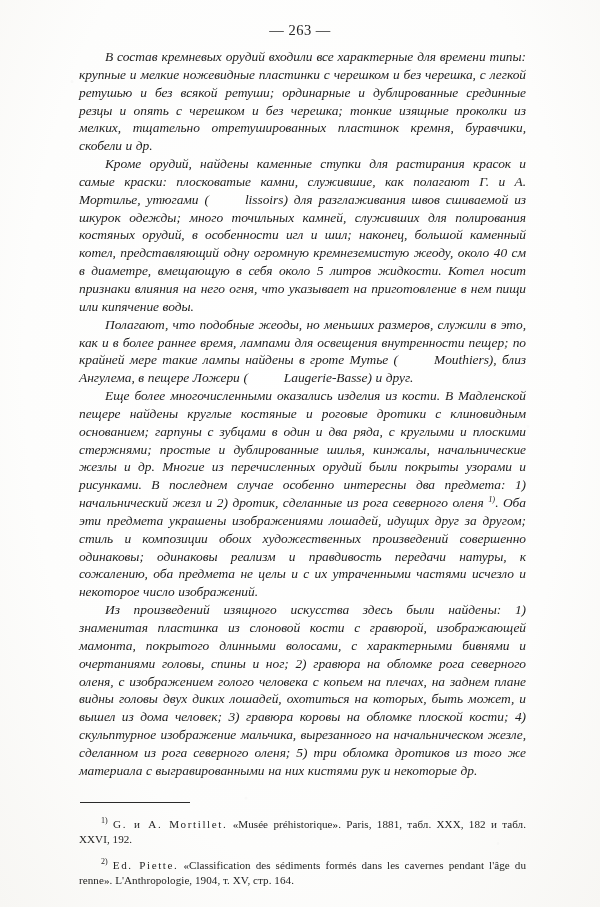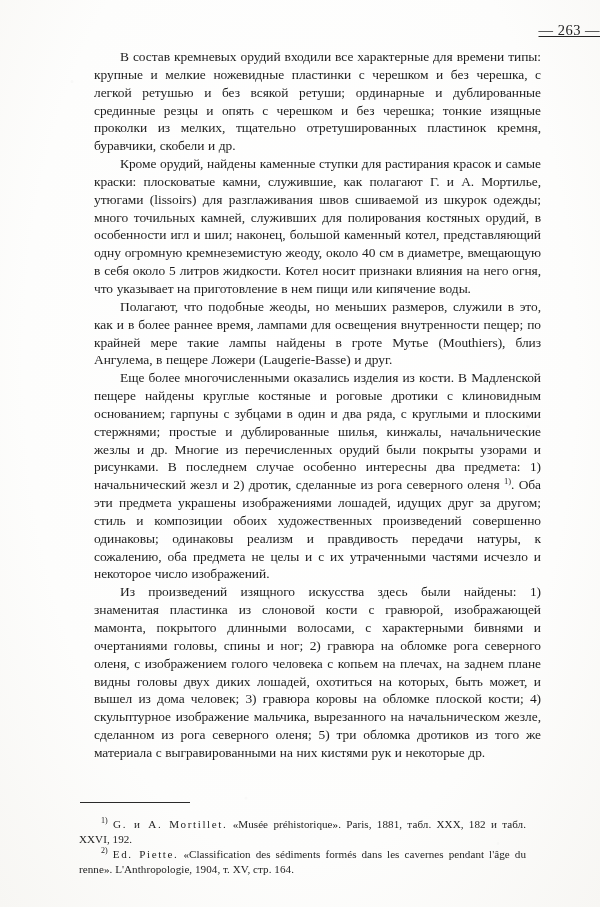--- a/index.html
+++ b/index.html
@@ -39,52 +39,53 @@
       radial-gradient(circle at 63% 71%, rgba(0,0,0,.04) 0 1px, transparent 2px),
       radial-gradient(circle at 41% 88%, rgba(0,0,0,.04) 0 1px, transparent 2px),
       radial-gradient(circle at 83% 93%, rgba(0,0,0,.035) 0 1px, transparent 2px);
   }
 
   .folio {
     position: absolute;
     top: 22px;
     left: 0;
     width: 600px;
-    text-align: right;
+    text-align: center;
     font-size: 14.5px;
     letter-spacing: .5px;
     color: #232323;
-    text-decoration: underline;
   }
 
   .body-block {
     position: absolute;
     top: 48px;
-    left: 94px;
+    left: 79px;
     width: 447px;
+    font-style: italic;
   }
 
   p.para {
     margin: 0;
     text-align: justify;
     text-justify: inter-word;
     text-indent: 26px;
     font-size: 13.45px;
     line-height: 17.85px;
     letter-spacing: -0.05px;
     color: #1d1d1d;
     word-spacing: .3px;
     hyphens: manual;
   }
   p.para + p.para {
     margin-top: 0px;
   }
 
   .lat {
     font-family: "Liberation Serif", "DejaVu Serif", serif;
+    margin-left: 36px;
   }
 
   sup.fn {
     font-size: 8.5px;
     vertical-align: super;
     line-height: 0;
   }
 
   .footnote-area {
     position: absolute;
@@ -101,21 +102,21 @@
   p.footnote {
     margin: 0;
     text-align: justify;
     text-indent: 22px;
     font-size: 11.1px;
     line-height: 14.6px;
     color: #232323;
     letter-spacing: .05px;
   }
   p.footnote + p.footnote {
-    margin-top: 1px;
+    margin-top: 12px;
   }
   .sc-name {
     letter-spacing: 1.6px;
   }
   .fn-marker {
     font-size: 8px;
     vertical-align: super;
     line-height: 0;
   }
 </style>

